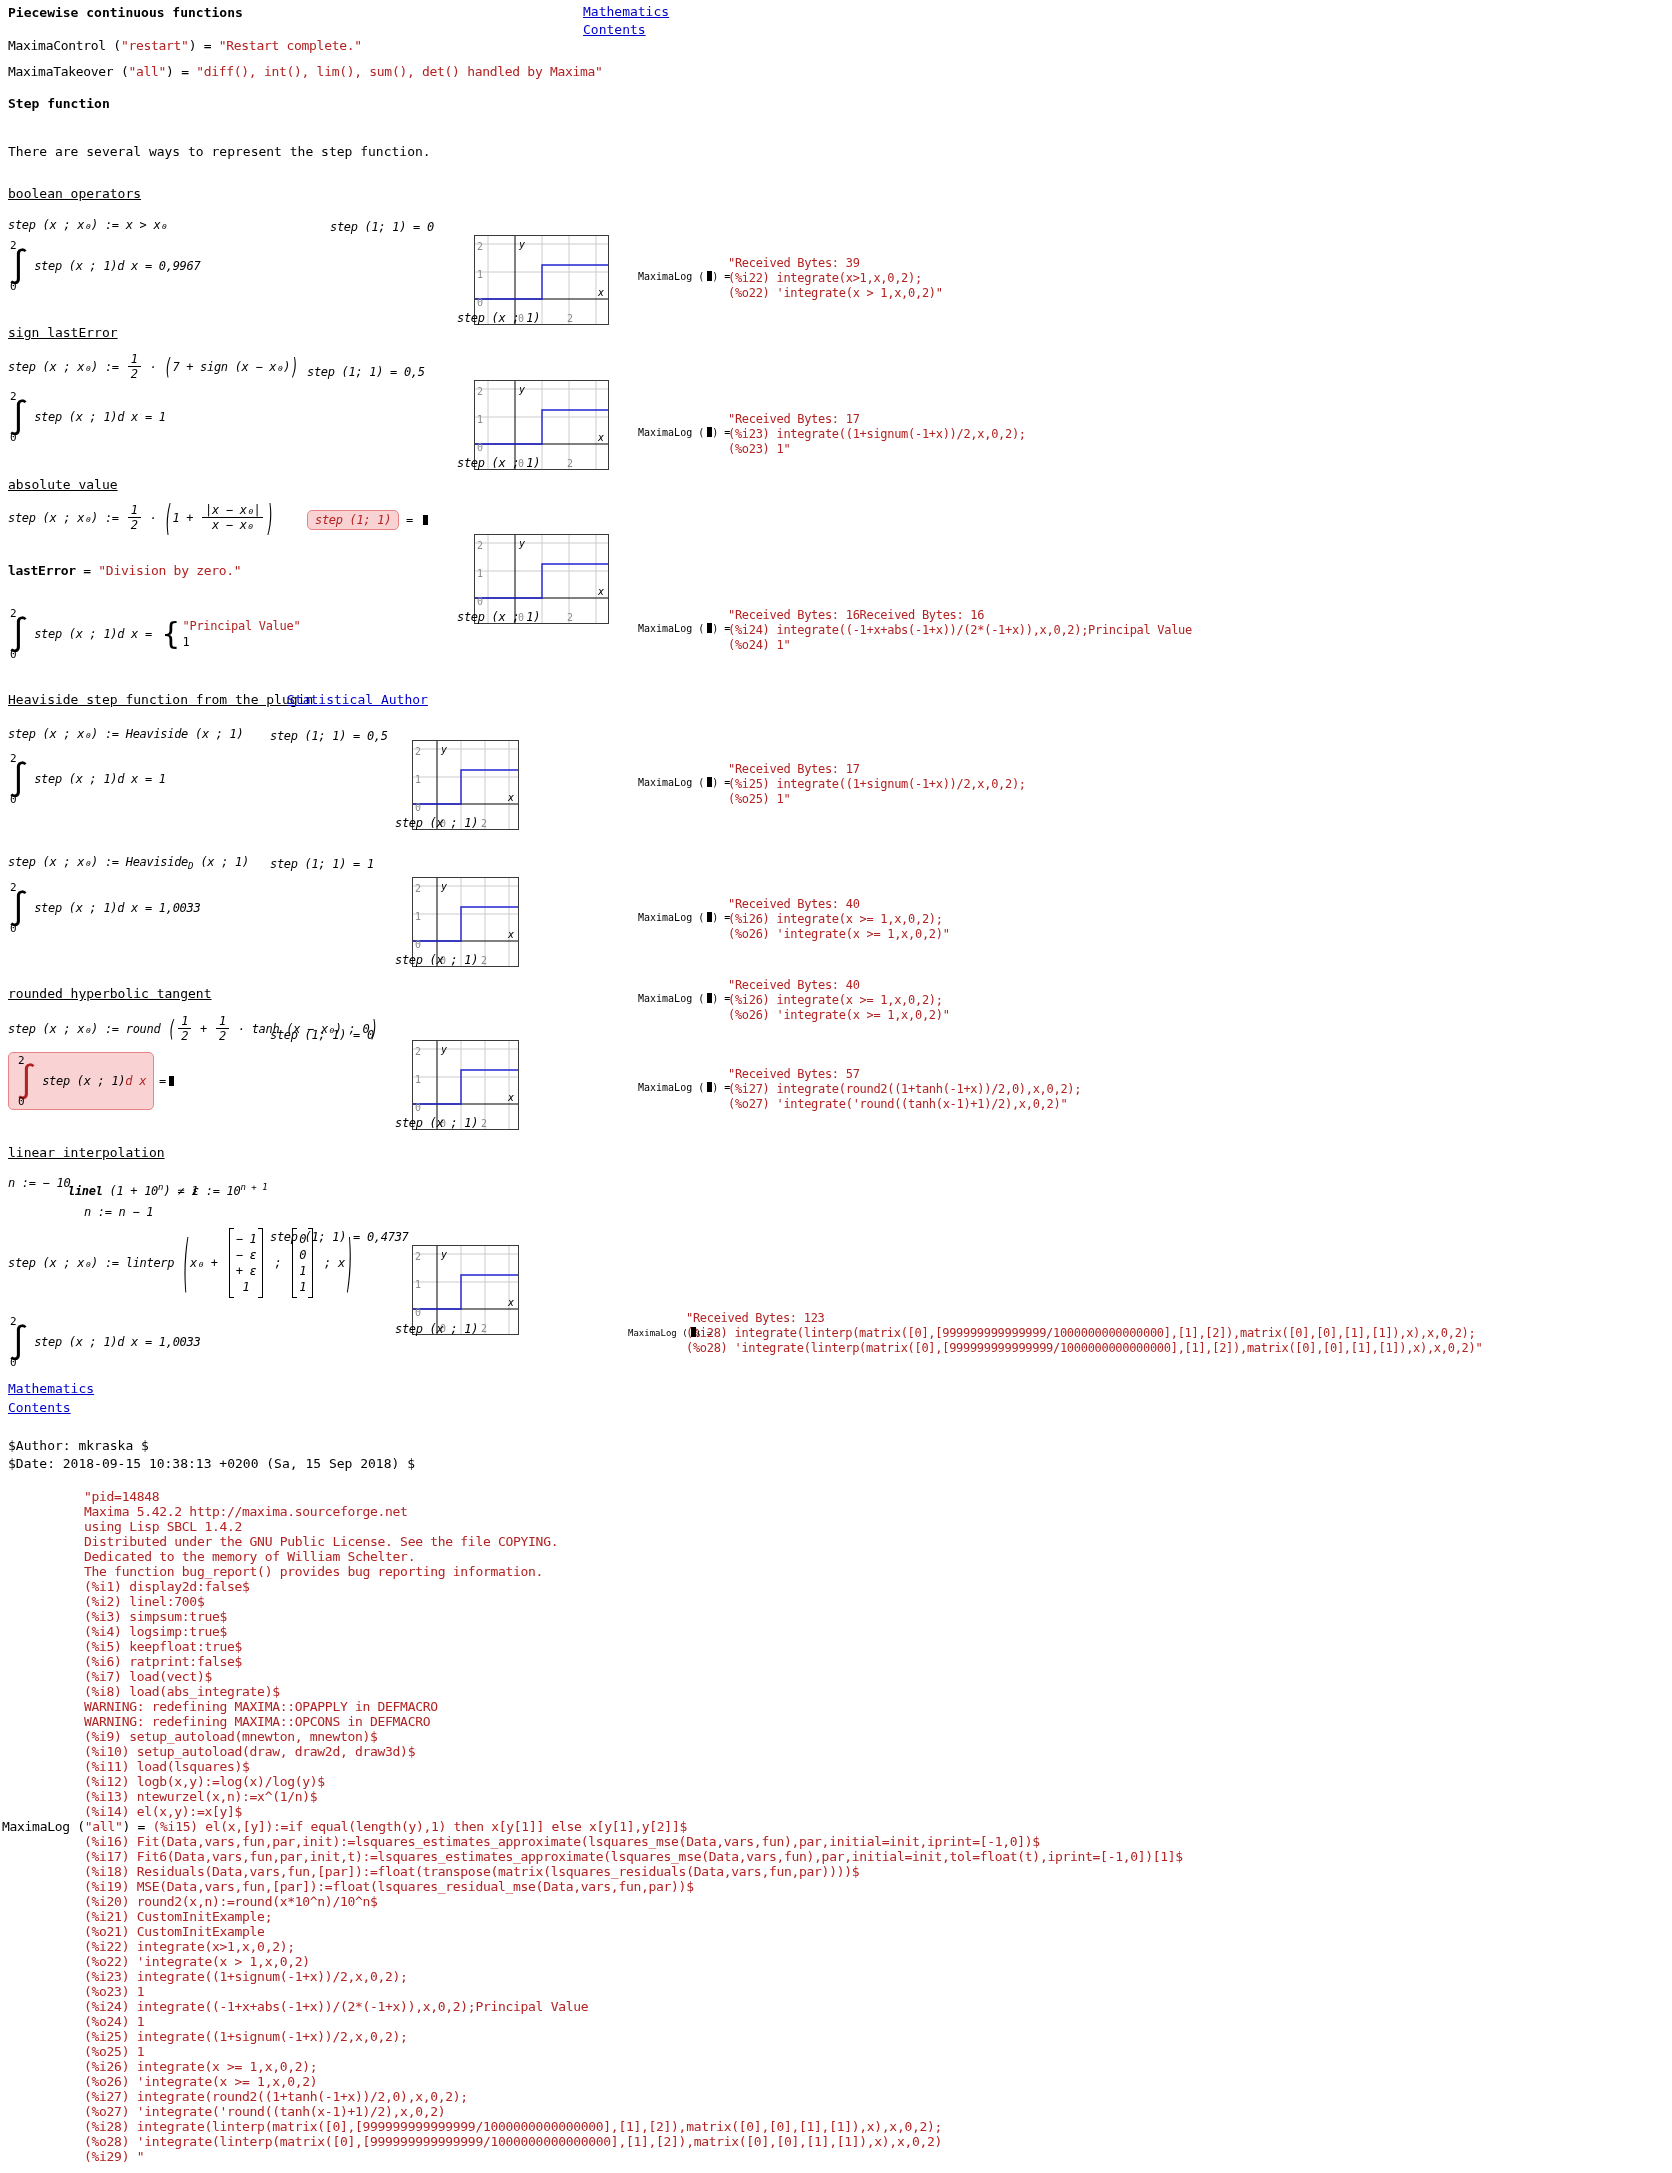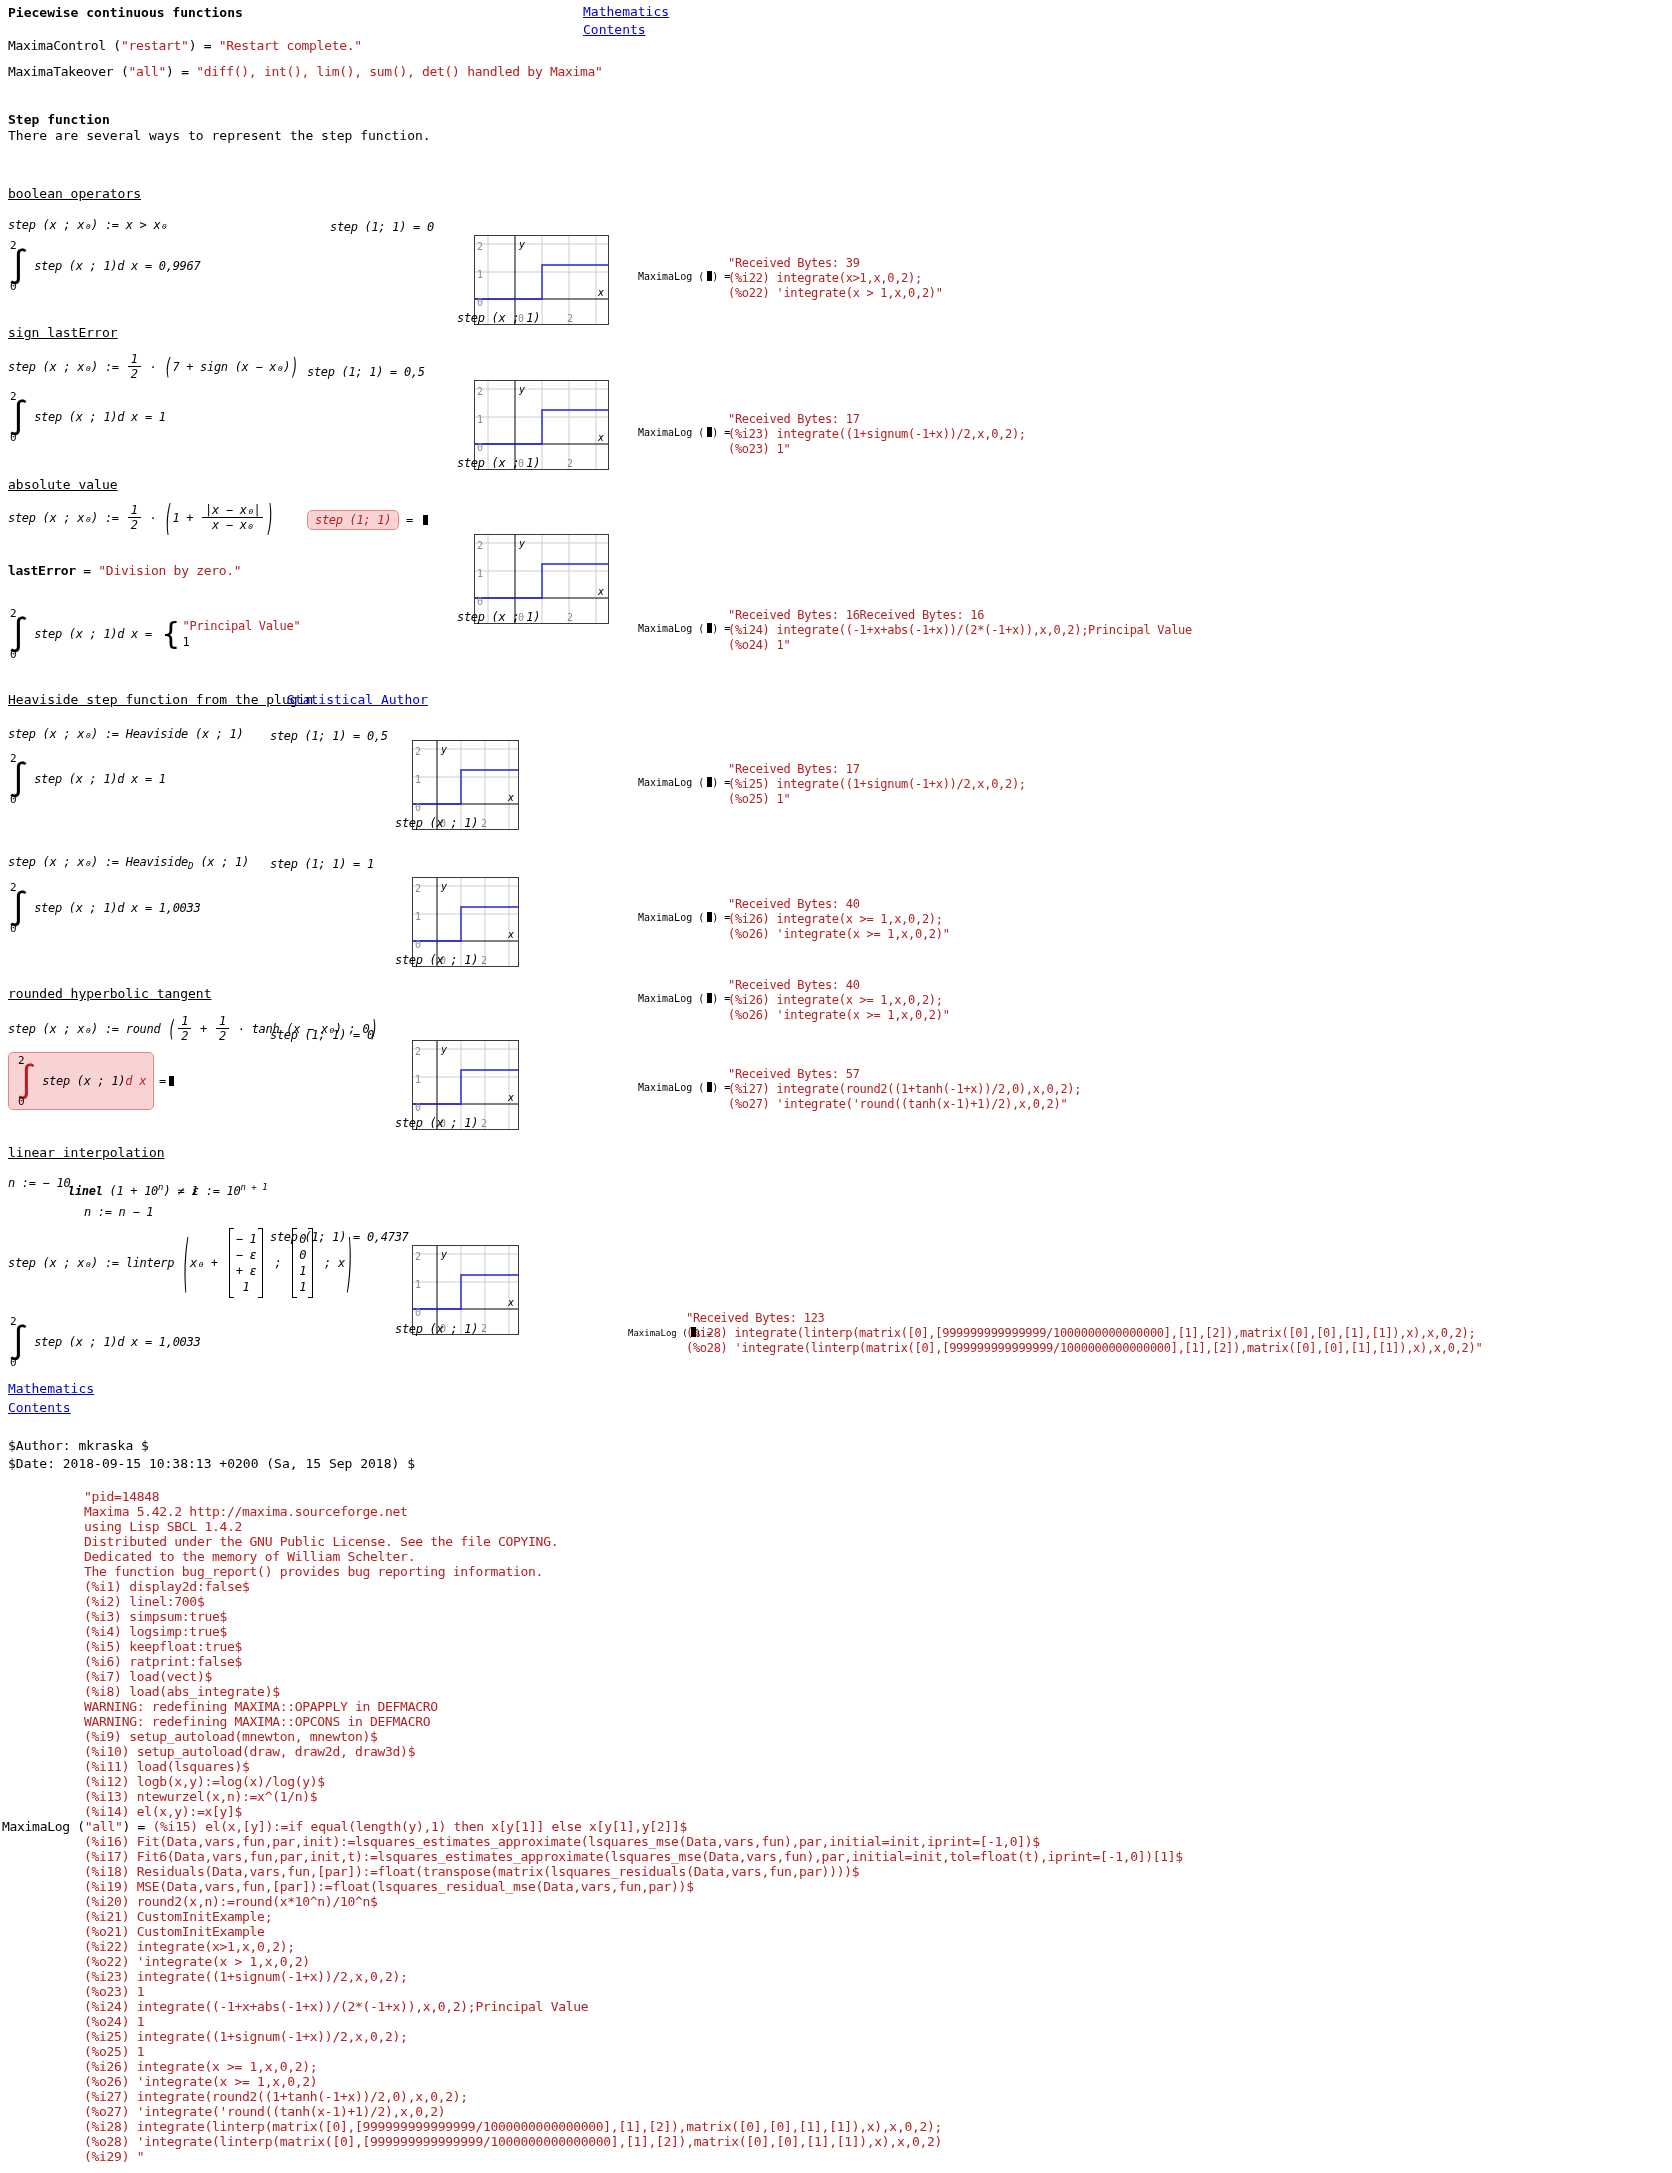--- a/index.html
+++ b/index.html
@@ -47,22 +47,22 @@
 
 <div class="canvas">
 
   <div class="abs t13 bold" style="left:8px;top:5px">Piecewise continuous functions</div>
   <a class="abs link" style="left:583px;top:4px">Mathematics</a>
   <a class="abs link" style="left:583px;top:22px">Contents</a>
 
   <div class="f t13" style="left:8px;top:38px"><span>MaximaControl (</span><span class="red">"restart"</span><span>) = </span><span class="red">"Restart complete."</span></div>
   <div class="f t13" style="left:8px;top:64px"><span>MaximaTakeover (</span><span class="red">"all"</span><span>) = </span><span class="red">"diff(), int(), lim(), sum(), det() handled by Maxima"</span></div>
 
-  <div class="abs t13 bold" style="left:8px;top:112px">Step function</div>
-  <div class="abs t13" style="left:8px;top:128px">There are several ways to represent the step function.</div>
+  <div class="abs t13 bold" style="left:8px;top:96px">Step function</div>
+  <div class="abs t13" style="left:8px;top:144px">There are several ways to represent the step function.</div>
 
   <div class="abs h" style="left:8px;top:186px">boolean operators</div>
   <div class="f fit" style="left:8px;top:218px">step (x ; x₀) := x &gt; x₀</div>
   <div class="f fit" style="left:330px;top:220px">step (1; 1) = 0</div>
   <div class="f row" style="left:8px;top:240px">
     <span class="iw"><span class="ib">2</span><span class="is">∫</span><span class="ib">0</span></span>
     <span class="fit">step (x ; 1)d x = 0,9967</span>
   </div>
   <div class="abs" style="left:455px;top:216px">
   <svg width="135" height="90" viewBox="0 0 135 90">

